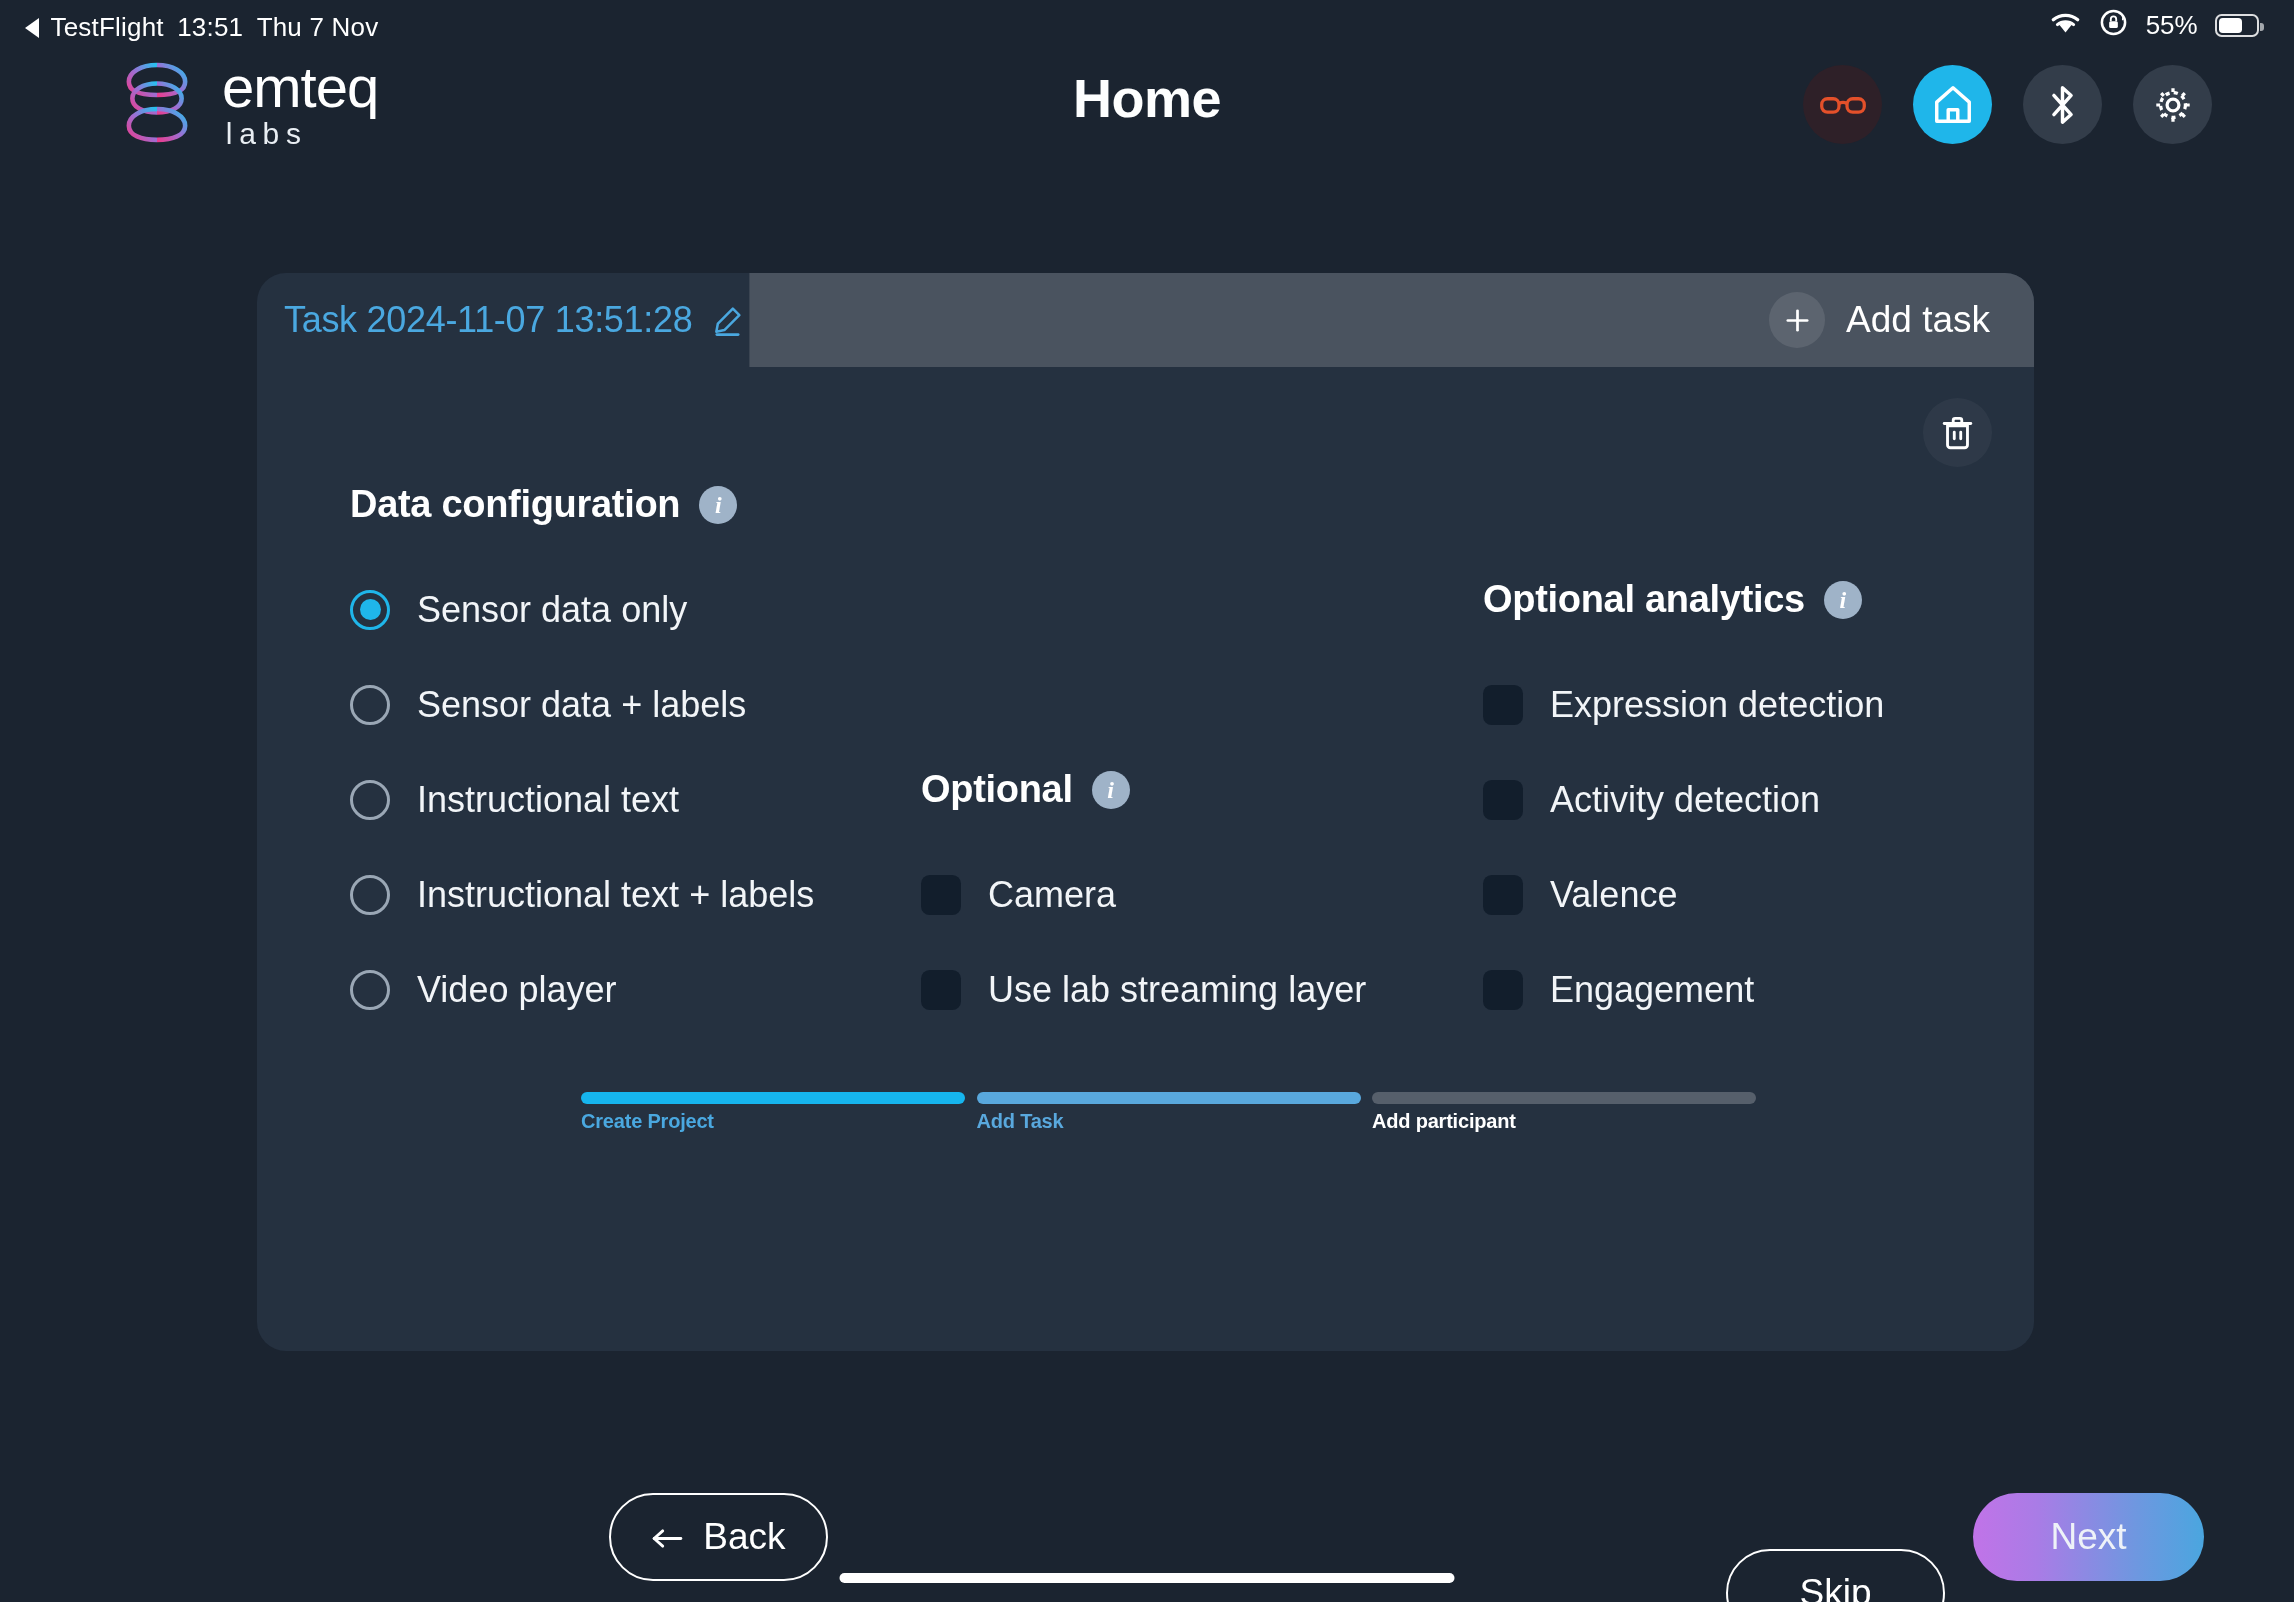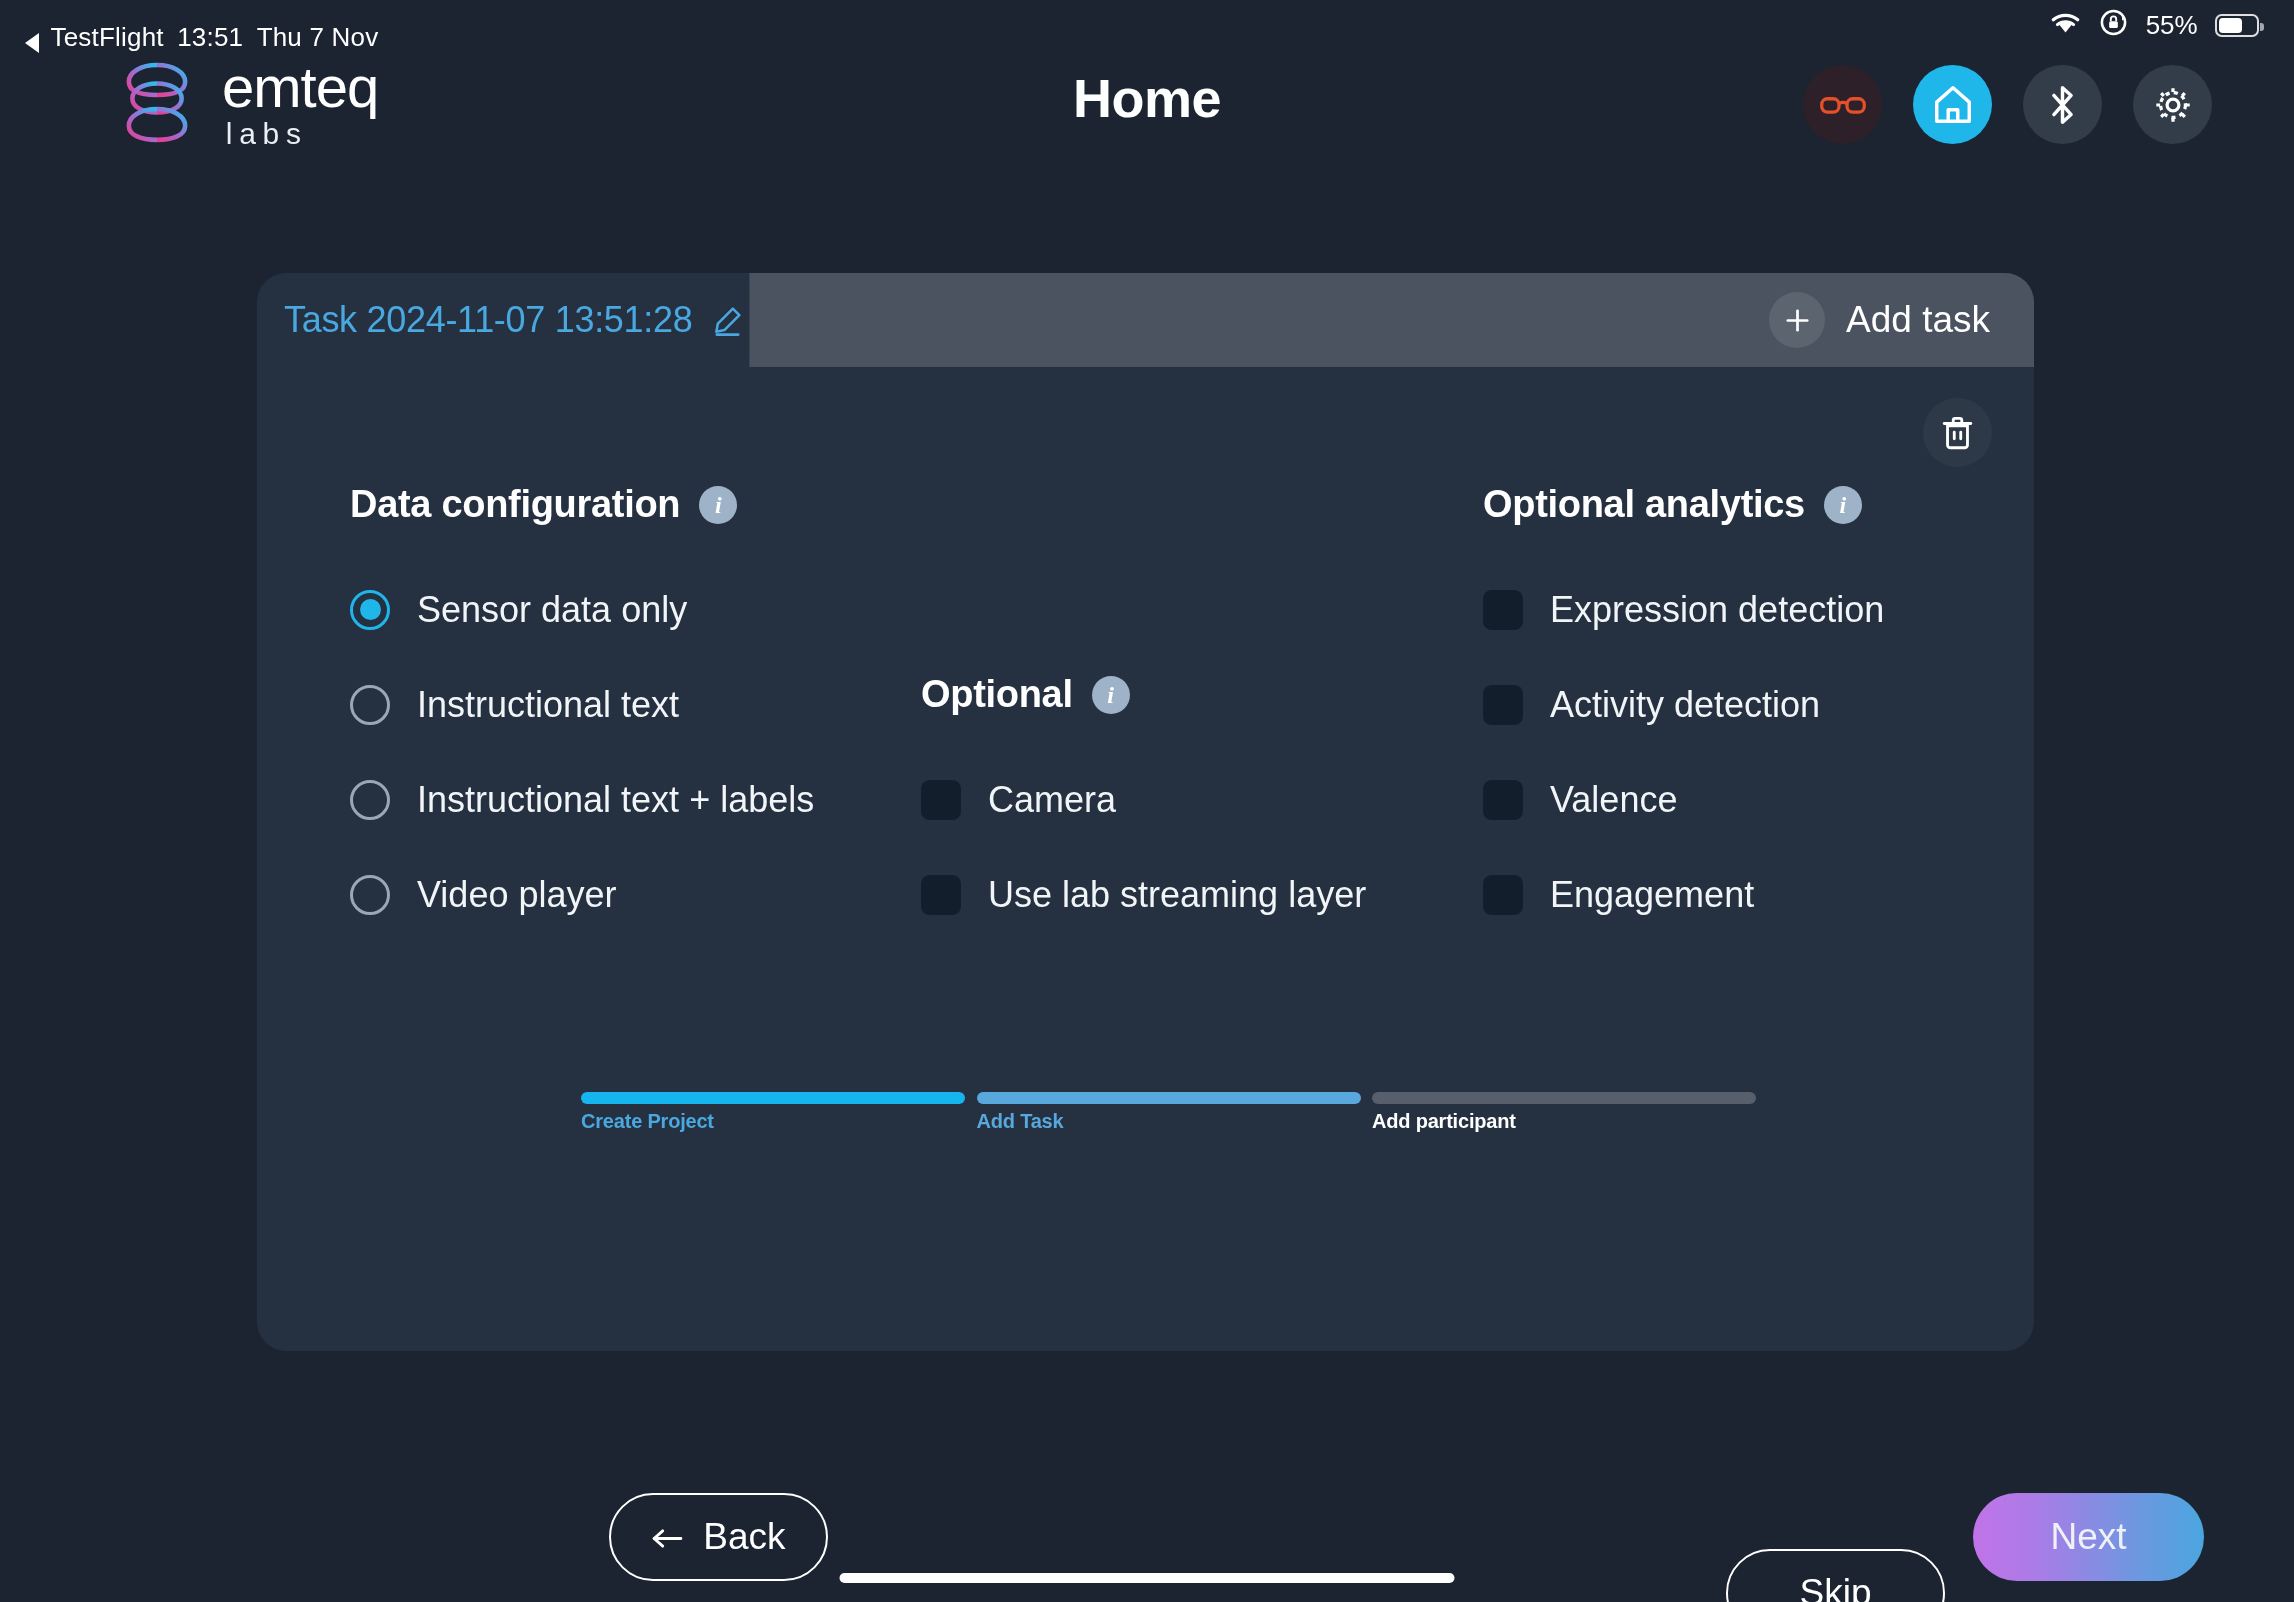--- a/index.html
+++ b/index.html
@@ -19,22 +19,22 @@
 
   
   .statusbar {
     position: absolute;
     top: 0; left: 0;
     width: 2294px; height: 46px;
     display: flex; align-items: center;
     color: #ffffff;
   }
   .sb-left {
-    position: absolute; left: 25px; top: 22px;
-    display: flex; align-items: flex-end; gap: 13.4px;
+    position: absolute; left: 25px; top: 12px;
+    display: flex; align-items: center; gap: 13.4px;
     font-size: 26px; letter-spacing: 0.2px;
   }
   .back-tri {
     width: 0; height: 0;
     border-top: 10.6px solid transparent;
     border-bottom: 10.6px solid transparent;
     border-right: 14.4px solid #ffffff;
     margin-right: -1.9px;
   }
   .sb-right {
@@ -380,20 +380,24 @@
         </div>
 
         <div class="opt-row">
           <span class="radio on">
               <i></i>
             </span>
           <span class="opt-label">Sensor data only</span>
         </div>
         <div class="opt-row">
           <span class="radio"></span>
+          <span class="opt-label">Sensor data + labels</span>
+        </div>
+        <div class="opt-row">
+          <span class="radio"></span>
           <span class="opt-label">Instructional text</span>
         </div>
         <div class="opt-row">
           <span class="radio"></span>
           <span class="opt-label">Instructional text + labels</span>
         </div>
         <div class="opt-row">
           <span class="radio"></span>
           <span class="opt-label">Video player</span>
         </div>

